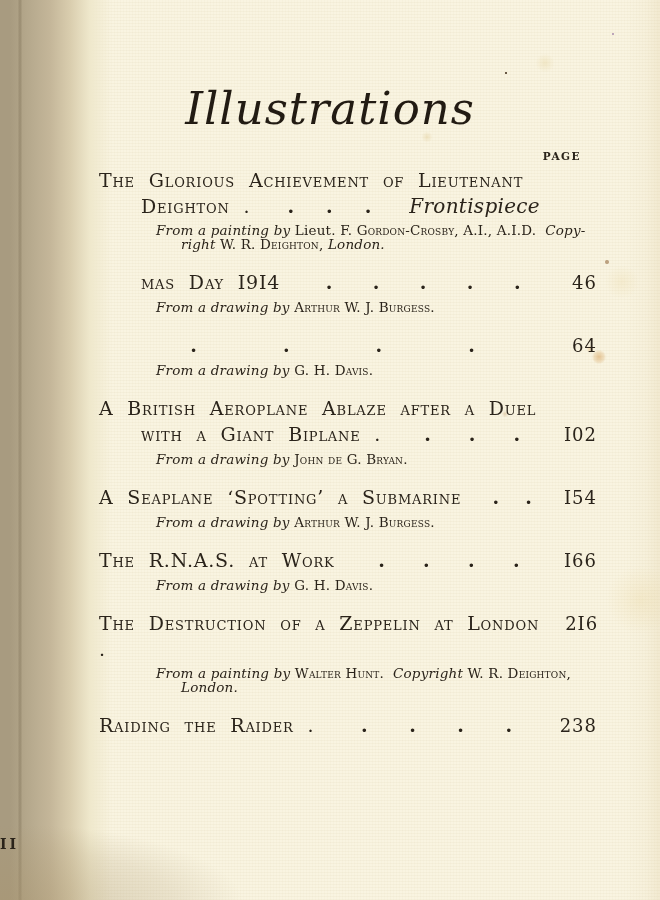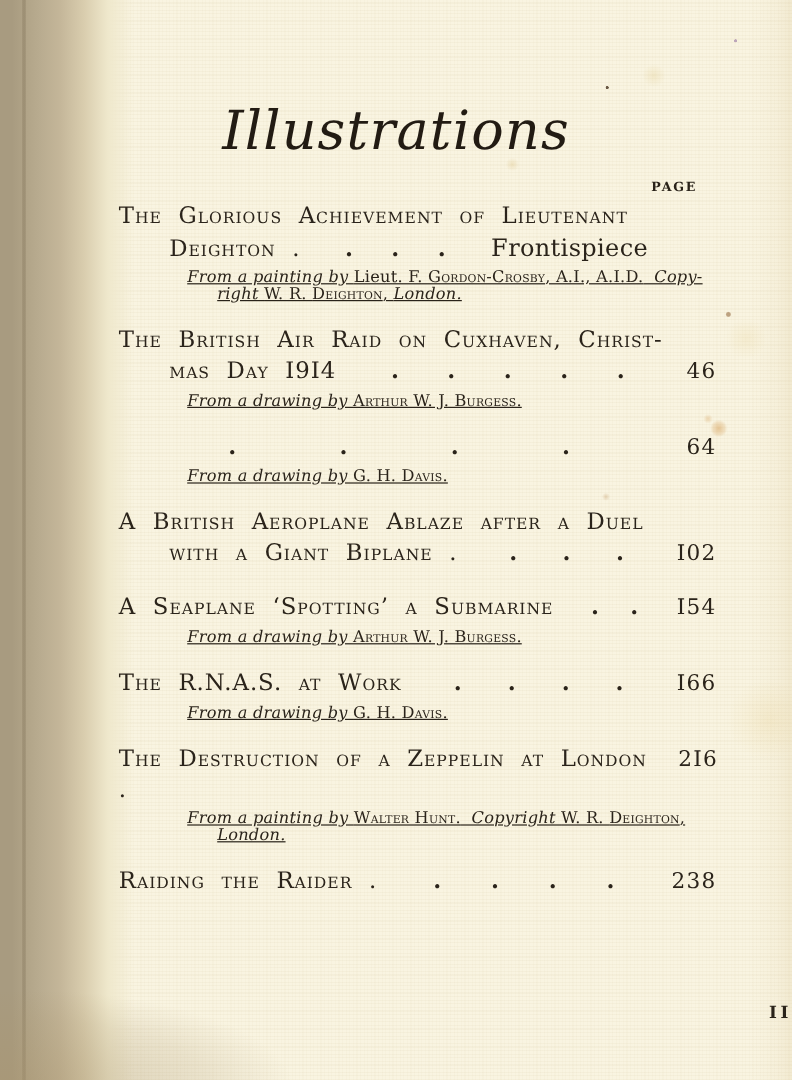--- a/index.html
+++ b/index.html
@@ -42,58 +42,58 @@
     letter-spacing:.8px;word-spacing:7px;white-space:pre-wrap;
   }
   .toc-line.indent{padding-left:42px;}
   .leader{flex:1 1 auto;display:flex;justify-content:space-evenly;align-items:baseline;margin:0 6px;min-width:10px;}
   .dot{font-weight:bold;}
   .page-num{
     font-variant:normal;font-size:18px;letter-spacing:1px;
     text-align:right;min-width:30px;word-spacing:normal;
   }
   .page-num.frontis{
-    font-size:20px;min-width:0;margin-right:57px;letter-spacing:.3px;
+    font-style:italic;font-size:20px;min-width:0;margin-right:57px;letter-spacing:.3px;
   }
   .credit{
     margin-top:4px;padding-left:57px;
-    font-size:13.5px;line-height:14px;letter-spacing:.2px;white-space:pre-wrap;text-decoration:underline;
+    font-size:13.5px;line-height:14px;letter-spacing:.2px;white-space:pre-wrap;
   }
   .credit-line{min-height:14px;}
   .credit-cont{padding-left:25px;}
   .seg-italic{font-style:italic;}
   .seg-smallcaps{font-variant:small-caps;}
   .folio{
-    position:absolute;top:836px;left:0;width:660px;text-align:right;
+    position:absolute;top:836px;left:0;width:660px;text-align:left;
     font-size:14px;font-weight:bold;letter-spacing:3px;
   }
 </style>
 </head>
 <body>
 
 <div class="title">Illustrations</div>
 <div class="page-label">PAGE</div>
 <div id="toc">
     <div class="entry">
       <div class="toc-line"><span class="line-text">The Glorious Achievement of Lieutenant</span></div>
       <div class="toc-line indent"><span class="line-text">Deighton .</span><span class="leader"><span class="dot">.</span><span class="dot">.</span><span class="dot">.</span></span><span class="page-num frontis">Frontispiece</span></div>
       <div class="credit"><div class="credit-line"><span class="seg-italic">From a painting by </span><span class="seg-plain">Lieut. F. </span><span class="seg-smallcaps">Gordon-Crosby</span><span class="seg-plain">, A.I., A.I.D.</span><span class="seg-italic">  Copy-</span></div><div class="credit-line credit-cont"><span class="seg-italic">right </span><span class="seg-plain">W. R. </span><span class="seg-smallcaps">Deighton</span><span class="seg-plain">, </span><span class="seg-italic">London.</span></div></div>
     </div>
     <div class="entry">
-      <div class="toc-line"><span class="line-text">The British Air Raid on Cuxhaven, Christ-</span></div>
       <div class="toc-line indent"><span class="line-text">mas Day I9I4</span><span class="leader"><span class="dot">.</span><span class="dot">.</span><span class="dot">.</span><span class="dot">.</span><span class="dot">.</span></span><span class="page-num">46</span></div>
       <div class="credit"><div class="credit-line"><span class="seg-italic">From a drawing by </span><span class="seg-smallcaps">Arthur W. J. Burgess.</span></div></div>
     </div>
     <div class="entry">
       <div class="toc-line"><span class="leader"><span class="dot">.</span><span class="dot">.</span><span class="dot">.</span><span class="dot">.</span></span><span class="page-num">64</span></div>
       <div class="credit"><div class="credit-line"><span class="seg-italic">From a drawing by </span><span class="seg-smallcaps">G. H. Davis.</span></div></div>
     </div>
     <div class="entry">
       <div class="toc-line"><span class="line-text">A British Aeroplane Ablaze after a Duel</span></div>
       <div class="toc-line indent"><span class="line-text">with a Giant Biplane .</span><span class="leader"><span class="dot">.</span><span class="dot">.</span><span class="dot">.</span></span><span class="page-num">I02</span></div>
+      <div class="credit"><div class="credit-line"><span class="seg-italic">From a drawing by </span><span class="seg-smallcaps">John de G. Bryan.</span></div></div>
     </div>
     <div class="entry">
       <div class="toc-line"><span class="line-text">A Seaplane ‘Spotting’ a Submarine</span><span class="leader"><span class="dot">.</span><span class="dot">.</span></span><span class="page-num">I54</span></div>
       <div class="credit"><div class="credit-line"><span class="seg-italic">From a drawing by </span><span class="seg-smallcaps">Arthur W. J. Burgess.</span></div></div>
     </div>
     <div class="entry">
       <div class="toc-line"><span class="line-text">The R.N.A.S. at Work</span><span class="leader"><span class="dot">.</span><span class="dot">.</span><span class="dot">.</span><span class="dot">.</span></span><span class="page-num">I66</span></div>
       <div class="credit"><div class="credit-line"><span class="seg-italic">From a drawing by </span><span class="seg-smallcaps">G. H. Davis.</span></div></div>
     </div>
     <div class="entry">

